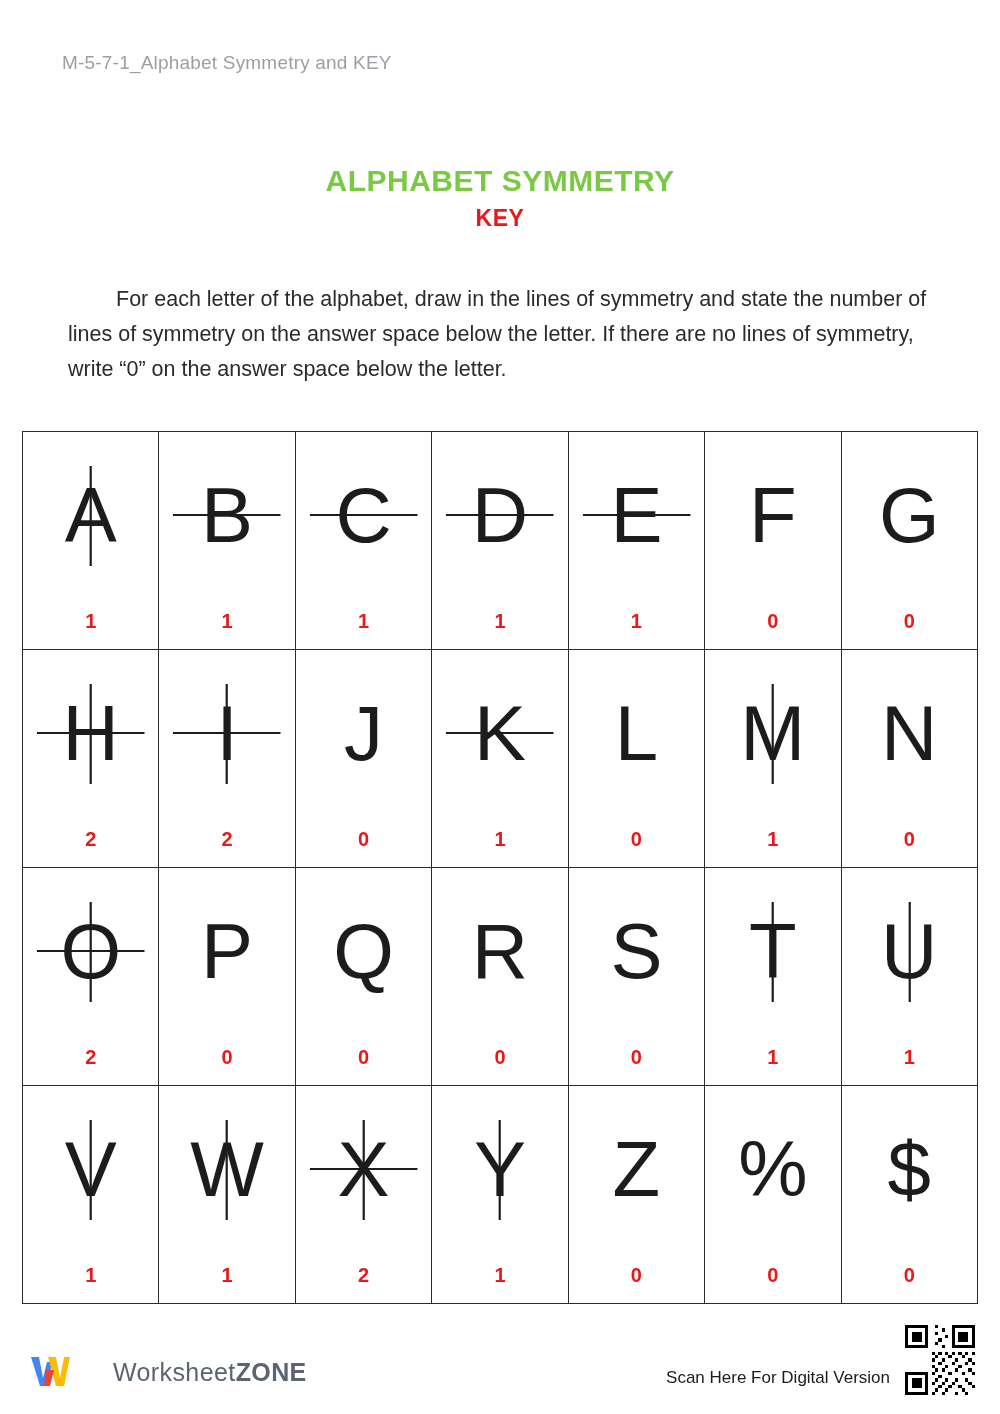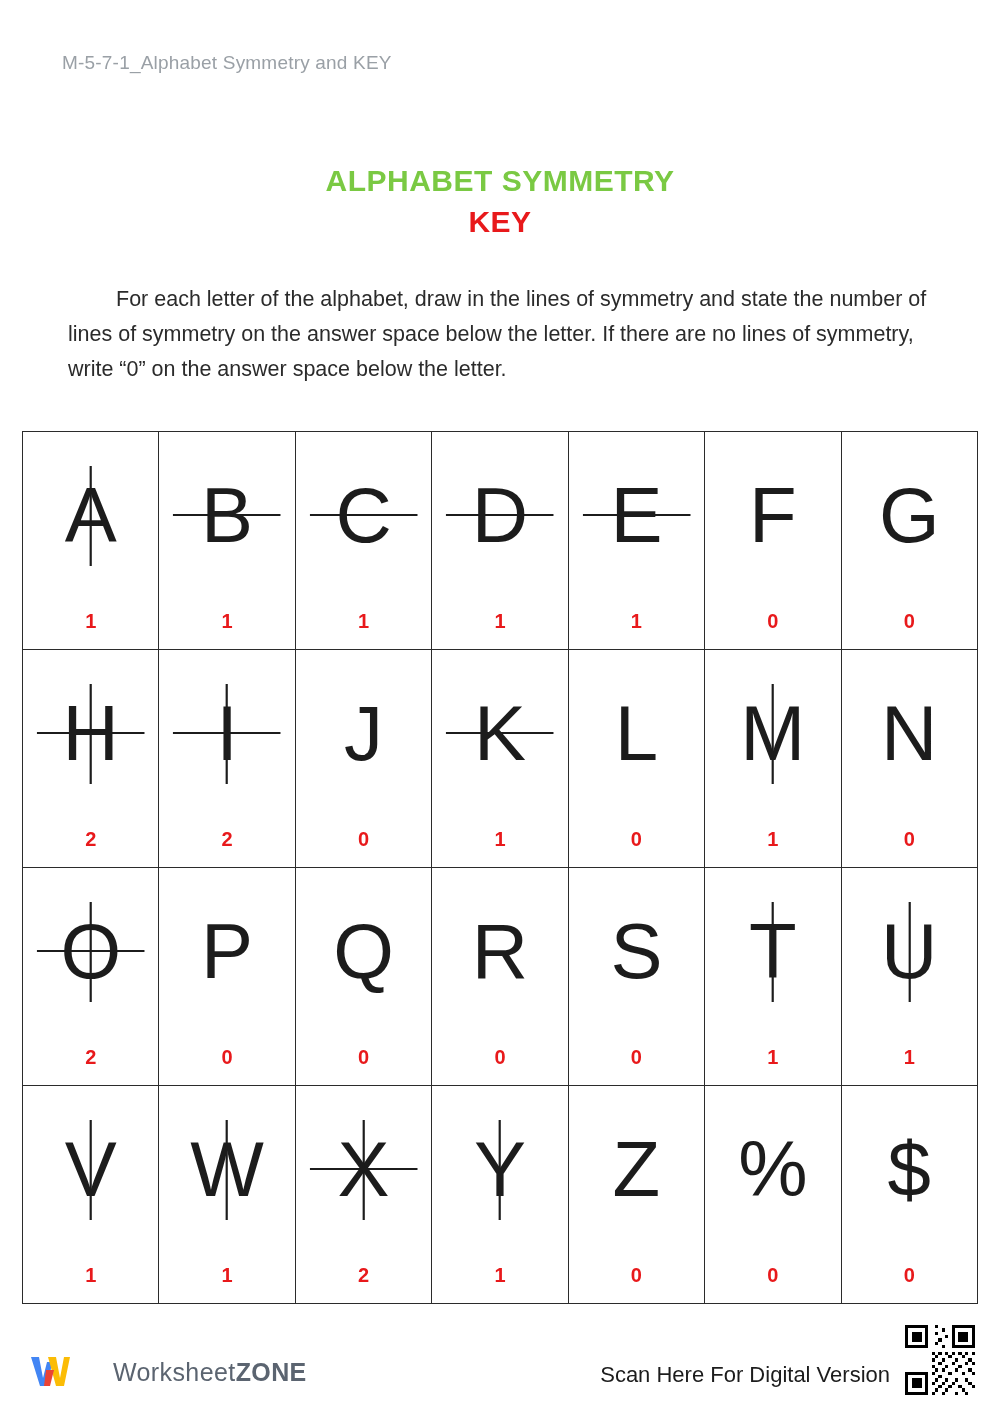--- a/index.html
+++ b/index.html
@@ -38,21 +38,21 @@
     color: #7ac943;
     letter-spacing: 0.5px;
     margin-top: 48px;
   }
   .key-title {
     position: absolute;
     left: 0;
     right: 0;
     top: 205px;
     text-align: center;
-    font-size: 30px;
+    font-size: 23px;
     font-weight: bold;
     color: #e8191b;
     letter-spacing: 0.5px;
   }
   .instructions {
     position: absolute;
     left: 68px;
     top: 282px;
     width: 895px;
     font-size: 21.5px;
@@ -141,21 +141,21 @@
     font-size: 25px;
     letter-spacing: 0.4px;
     margin-left: 32px;
   }
   .brand-text .w1 { color: #5b6470; font-weight: 400; }
   .brand-text .w2 { color: #5b6470; font-weight: bold; }
   .scan-text {
     position: absolute;
     right: 110px;
     bottom: 26px;
-    font-size: 22px;
+    font-size: 17px;
     color: #1c1c1c;
   }
   .qr {
     position: absolute;
     right: 22px;
     bottom: 16px;
     width: 76px;
     height: 76px;
     background: #ffffff;
     padding: 3px;

